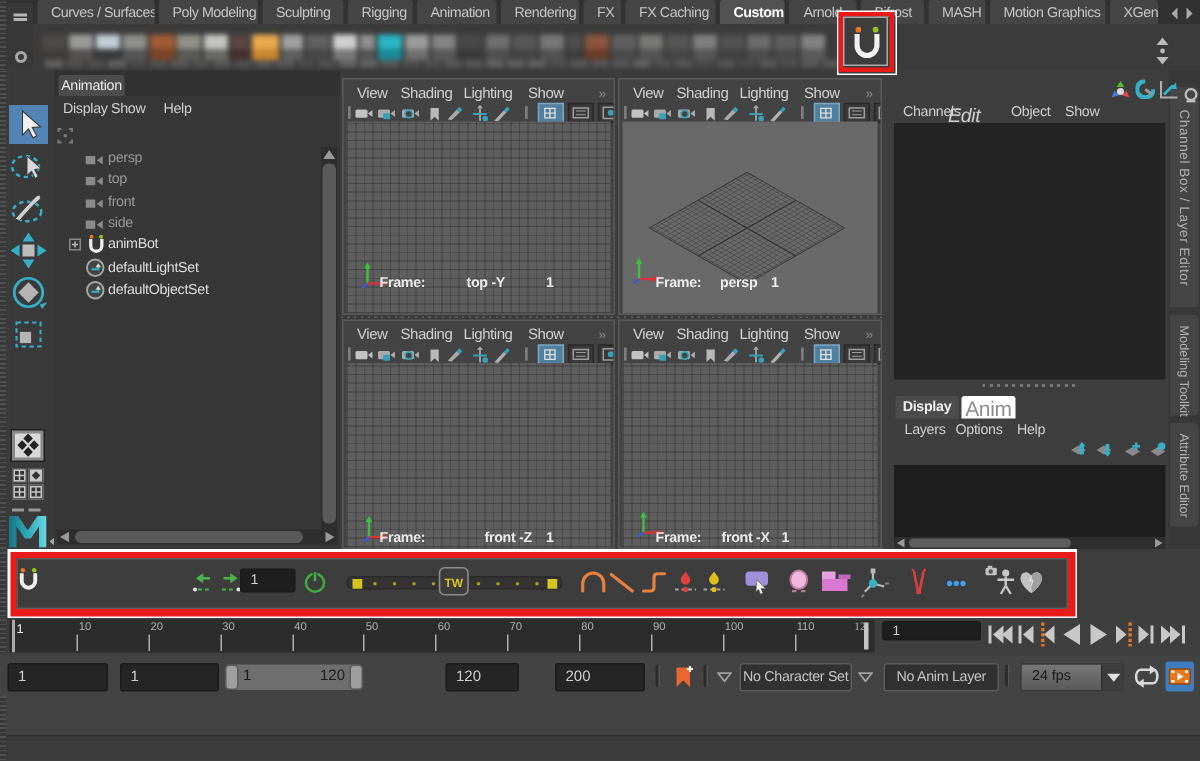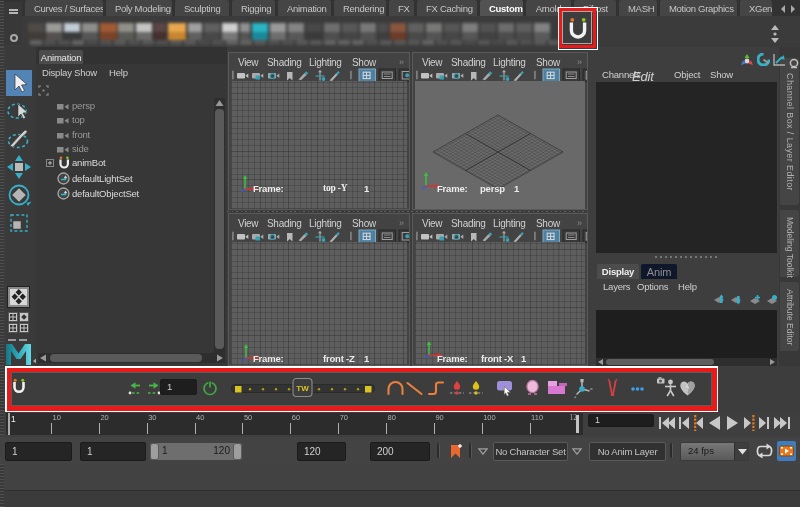--- a/index.html
+++ b/index.html
@@ -446,21 +446,21 @@
     <svg class="abs" width="20" height="20" style="left:194px;top:124px;">
         <use href="#gizmo"></use>
       </svg>
     <svg class="abs" width="20" height="20" style="left:14px;top:296px;">
         <use href="#gizmo"></use>
       </svg>
     <svg class="abs" width="20" height="20" style="left:197px;top:293px;">
         <use href="#gizmo"></use>
       </svg>
     <div class="txt hud" style="left:26px;top:136px;">Frame:</div>
-    <div class="txt hud" style="left:96px;top:136px;font-family:Liberation Serif, serif;">top -Y</div>
+    <div class="txt hud" style="left:84px;top:136px;">top -Y</div>
     <div class="txt hud" style="left:137px;top:136px;">1</div>
     <div class="txt hud" style="left:210px;top:136px;">Frame:</div>
     <div class="txt hud" style="left:253px;top:136px;">persp</div>
     <div class="txt hud" style="left:287px;top:136px;">1</div>
     <div class="txt hud" style="left:26px;top:306px;">Frame:</div>
     <div class="txt hud" style="left:96px;top:306px;">front -Z</div>
     <div class="txt hud" style="left:137px;top:306px;">1</div>
     <div class="txt hud" style="left:210px;top:306px;">Frame:</div>
     <div class="txt hud" style="left:254px;top:306px;">front -X</div>
     <div class="txt hud" style="left:294px;top:306px;">1</div>
@@ -489,21 +489,21 @@
     <div class="txt" style="left:14px;top:22px;font-size:9.5px;letter-spacing:-0.2px;color:#cfcfcf;">Channels</div>
     <div class="txt" style="left:44px;top:22px;font-size:13px;letter-spacing:-0.2px;color:#cfcfcf;font-style:italic;">Edit</div>
     <div class="txt" style="left:86px;top:22px;font-size:9.5px;letter-spacing:-0.2px;color:#cfcfcf;">Object</div>
     <div class="txt" style="left:122px;top:22px;font-size:9.5px;letter-spacing:-0.2px;color:#cfcfcf;">Show</div>
 
     <div class="abs" style="left:8px;top:35px;width:181px;height:171px;background:#242424;"></div>
 
     <div class="abs" style="left:67px;top:209px;width:65px;height:2px;background-image:repeating-linear-gradient(90deg,#757575 0 2px,#3e3e3e 2px 5px);"></div>
 
     <div class="abs" style="left:9px;top:217px;width:42px;height:15px;background:#4c4c4c;border-radius:2px 2px 0 0;color:#f0f0f0;font-size:9.5px;letter-spacing:-0.2px;font-weight:bold;line-height:16px;text-align:center;">Display</div>
-    <div class="abs" style="left:53px;top:217px;width:36px;height:15px;background:#0f172a;border-radius:2px 2px 0 0;color:#8e8e8e;font-size:11px;letter-spacing:-0.2px;line-height:16px;text-align:center;">Anim</div>
+    <div class="abs" style="left:53px;top:217px;width:36px;height:15px;background:#ffffff;border-radius:2px 2px 0 0;color:#8e8e8e;font-size:14px;letter-spacing:-0.2px;line-height:16px;text-align:center;">Anim</div>
     <div class="txt" style="left:15px;top:234px;font-size:9.5px;letter-spacing:-0.2px;color:#cfcfcf;">Layers</div>
     <div class="txt" style="left:49px;top:234px;font-size:9.5px;letter-spacing:-0.2px;color:#cfcfcf;">Options</div>
     <div class="txt" style="left:90px;top:234px;font-size:9.5px;letter-spacing:-0.2px;color:#cfcfcf;">Help</div>
 
     <svg class="abs" width="64" height="13" style="left:125px;top:247px;">
       <g>
         <polygon points="1,6 6,3 11,6 6,9" fill="#8a8a8a"></polygon>
           <rect x="7" y="2" width="2.6" height="7" fill="#35b0c8"></rect>
           <polygon points="8.3,0.5 10.6,3.5 6,3.5" fill="#35b0c8"></polygon>
       </g>

